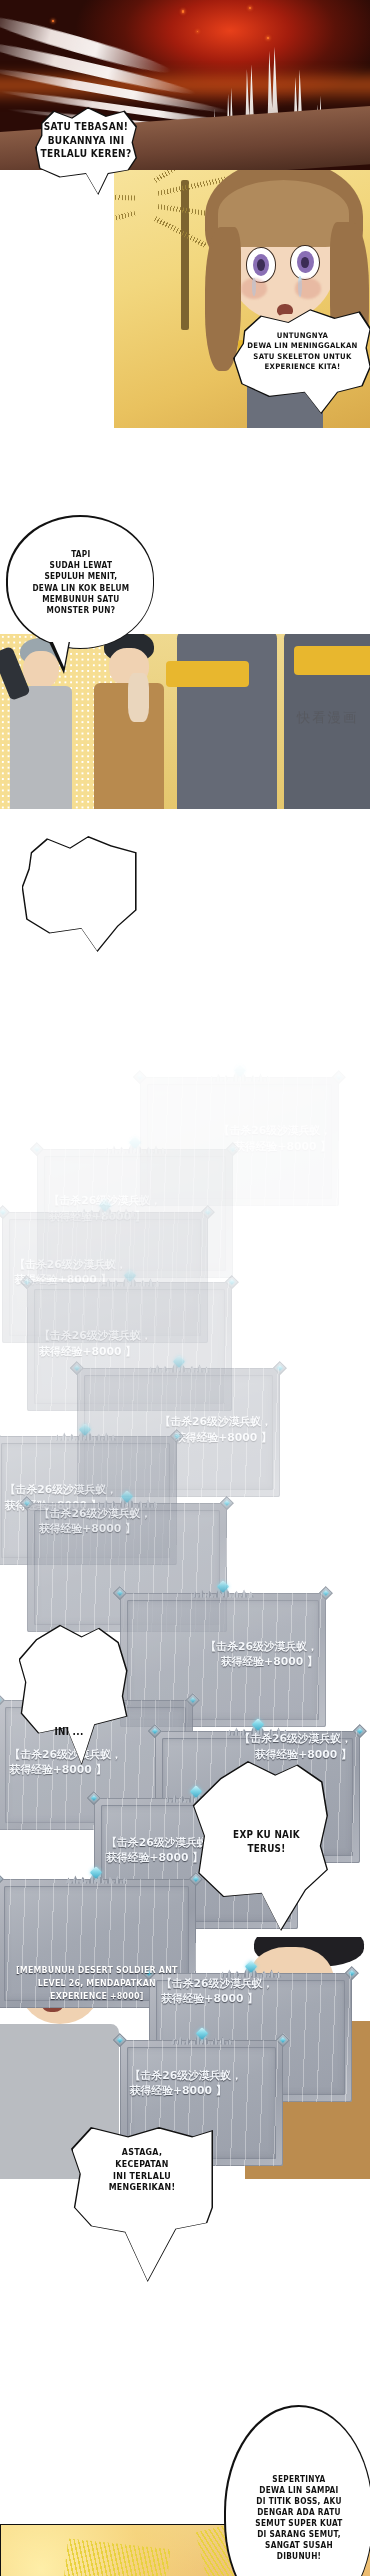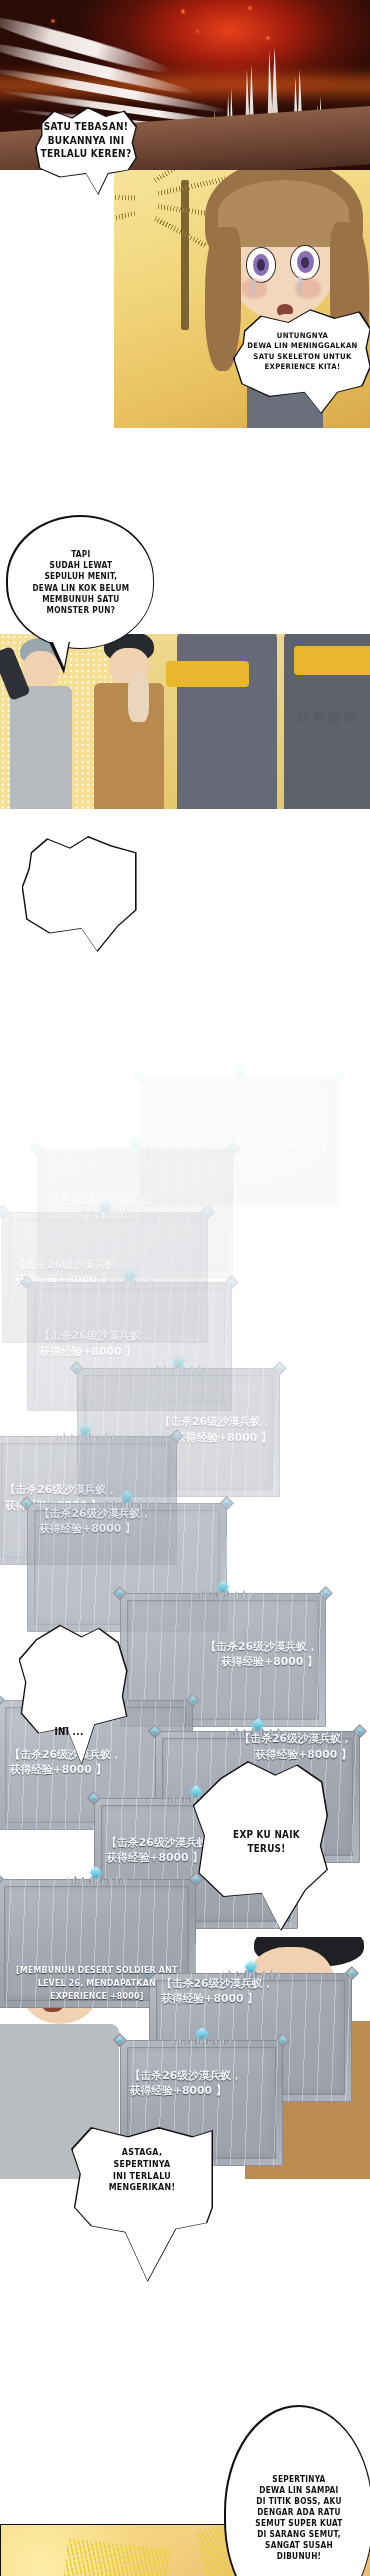--- a/index.html
+++ b/index.html
@@ -626,21 +626,21 @@
       <div class="p-body" style="left:10%; top:36%; width:92%; height:64%; background:#bb8c4f; border-radius:8.2px 8.2px 0 0;"></div>
       <div class="p-body" style="left:-2%; top:48%; width:30%; height:24%; background:#ecd3b5; border-radius:28%;"></div>
     </div>
   </div>
 
   <div class="bubble-shell" style="left:71px; top:2127px; width:142px; height:155px;">
     <div class="ink" style="clip-path:polygon(14% 0%,40% 6%,62% 0%,86% 6%,100% 2%,100% 52%,96% 62%,74% 66%,54% 100%,38% 68%,14% 64%,2% 52%,6% 30%,0% 14%);"></div>
     <div class="fill" style="clip-path:polygon(14% 0%,40% 6%,62% 0%,86% 6%,100% 2%,100% 52%,96% 62%,74% 66%,54% 100%,38% 68%,14% 64%,2% 52%,6% 30%,0% 14%);"></div>
   </div>
   <div class="bubbletext" style="left:77px; top:2137px; width:130px; height:67px; font-size:8.8px;">ASTAGA,
-SEPERTINYA
+KECEPATAN
 INI TERLALU
 MENGERIKAN!</div>
 
   <div id="panel-desert" class="panel">
     <div class="dusk"></div>
     <div class="sunglow"></div>
 
     <div class="palmfan" style="left:16%; top:4%;  width:103px; height:77px; transform:rotate(6deg);"></div>
 
     <div class="palmfan" style="left:56%; top:2%;  width:67px; height:52px; transform:rotate(-14deg);"></div>

